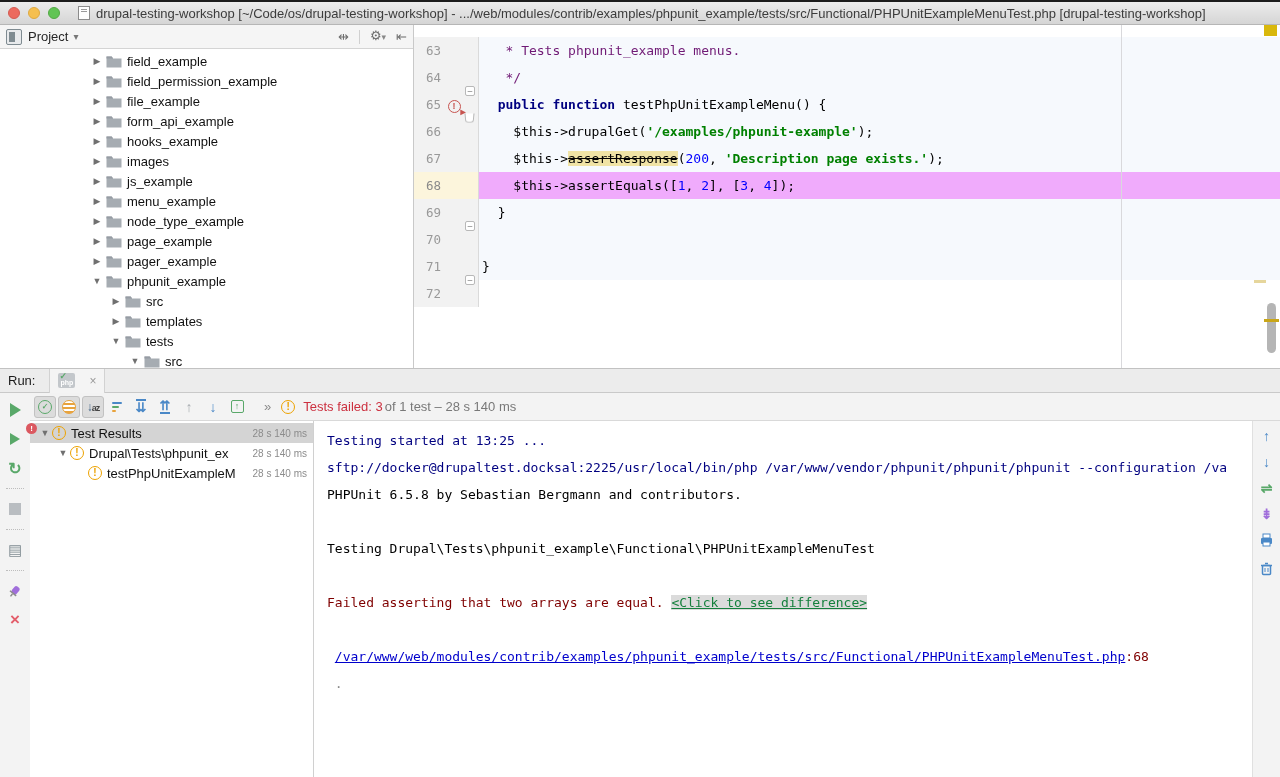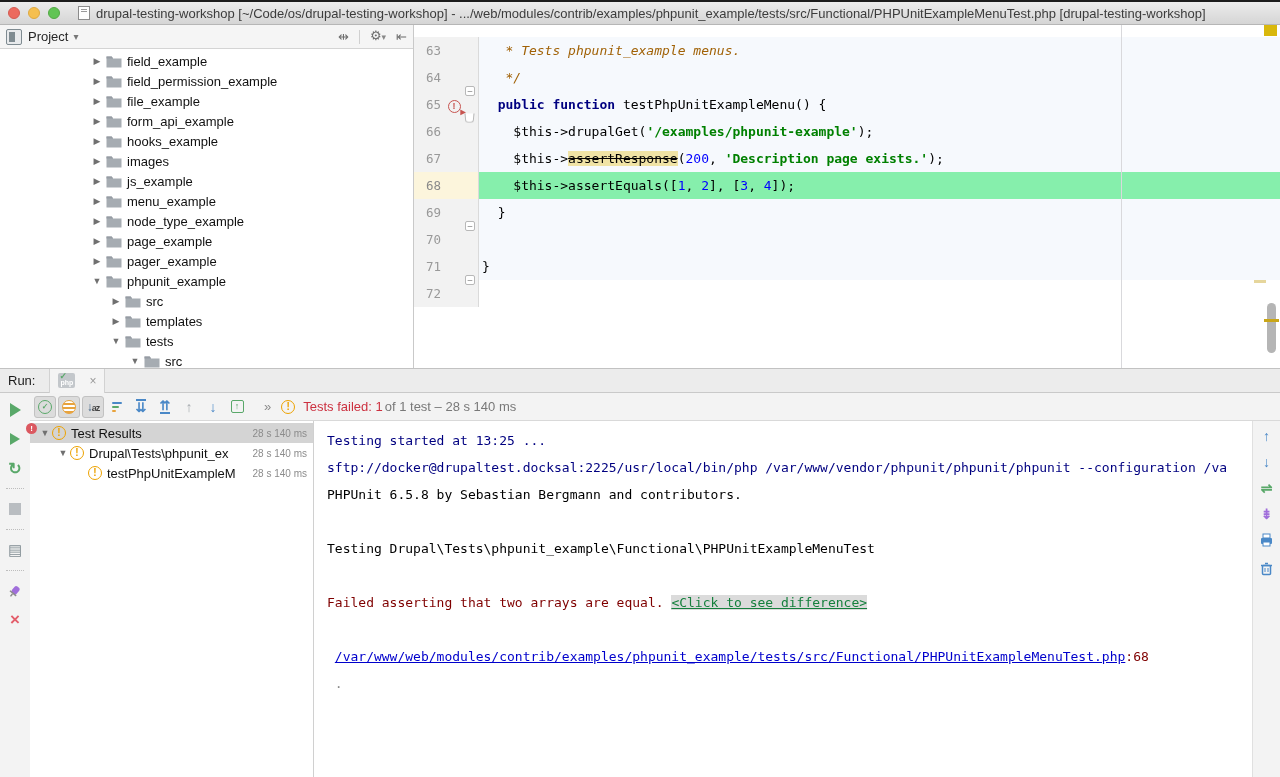--- a/index.html
+++ b/index.html
@@ -38,27 +38,27 @@
   .editor { flex:1; position:relative; background:#fff; overflow:hidden;
     font-family:"DejaVu Sans Mono", monospace; font-size:13px; }
   .ed-lines { padding-top:12px; }
   .ed-row { display:flex; height:27px; line-height:27px; }
   .gutter-cell { width:65px; flex:none; background:#f2f2f2; border-right:1px solid #dadada;
     display:flex; align-items:center; color:#999; }
   .gut-num { flex:1; text-align:right; padding-right:4px; font-size:12.5px; }
   .gut-marker { width:18px; flex:none; text-align:center; }
   .gut-fold { width:15px; flex:none; position:relative; }
   .ed-row.bg-band .code-cell { background:#f6f9fd; }
-  .ed-row.bg-current .code-cell { background:#86efac; }
+  .ed-row.bg-current .code-cell { background:#f0abfc; }
   .ed-row.bg-current .gutter-cell { background:#fcf5dc; color:#8a8a8a; }
   .code-cell { flex:1; white-space:pre; padding-left:3px; color:#000; }
   .t-keyword { color:#000080; font-weight:bold; }
   .t-string { color:#008000; font-weight:bold; }
   .t-number { color:#0000ff;text-align:center; }
-  .t-comment { color:#a16207; font-style:italic; }
+  .t-comment { color:#701a75; }
   .t-deprecated { text-decoration:line-through; background:#f0e3a5; }
   .err-badge { display:inline-block; width:13px; height:13px; border:1.5px solid #c75450;
     border-radius:50%; color:#c75450; font-size:9px; line-height:11px; text-align:center;
     font-weight:bold; position:relative; font-family:"Liberation Sans",sans-serif; }
   .err-badge:after { content:"▸"; position:absolute; right:-6px; bottom:-5px; color:#c75450; font-size:10px; line-height:10px; }
   .fold-box { position:absolute; top:8px; left:2px; width:10px; height:10px; border:1px solid #b8b8b8;
     background:#fff; border-radius:2px; color:#8a8a8a; font-size:9px; line-height:8px; text-align:center; }
   .fold-open { position:absolute; top:9px; left:2px; width:9px; height:9px; border:1px solid #b8b8b8;
     border-top:none; background:#fff; transform:perspective(6px) rotateX(-8deg);
     border-radius:0 0 3px 3px; }
@@ -464,21 +464,21 @@
             <span class="gray-ar">↑</span>
           </span>
         <span class="tb-btn">
             <span class="blue-ar">↓</span>
           </span>
         <span class="tb-btn">
             <span class="open-ic">↑</span>
           </span>
         <span class="chev2">»</span>
         <span class="warn-circ">!</span>
-        <span class="status-failed">Tests failed: 1</span>
+        <span class="status-failed">Tests failed: 3</span>
         <span class="status-rest"> of 1 test – 28 s 140 ms</span>
       </div>
       <div class="run-content">
         <div class="test-tree" id="testTree">
             <div class="tt-row selected" style="padding-left: 8px;">
               <span class="tw-arrow">▼</span>
               <span class="warn-circ">!</span>
               <span class="tt-label">Test Results</span>
               <span class="tt-dur">28 s 140 ms</span>
             </div>

